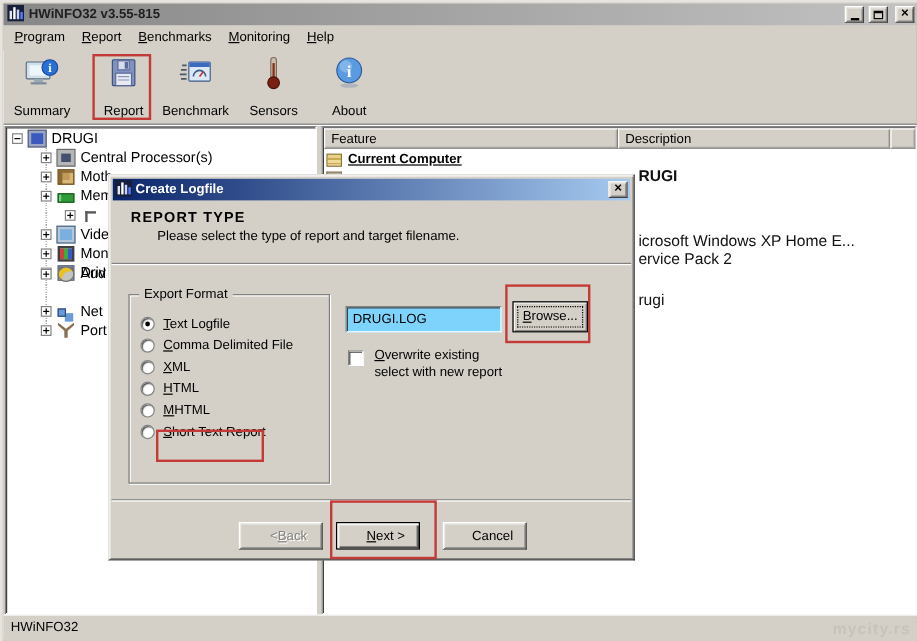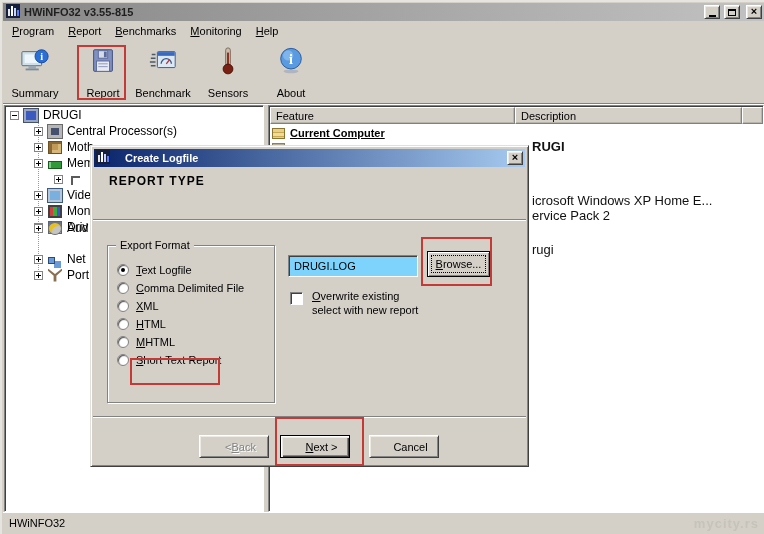--- a/index.html
+++ b/index.html
@@ -97,21 +97,21 @@
   .statusbar{position:absolute;left:1px;right:1px;top:511px;height:20px;background:var(--face,#d4d0c8);
     display:flex;align-items:center;padding:0 6px;box-shadow:0 -1px 0 #fff;}
   .watermark{margin-left:auto;color:#c6c3ba;font-size:13px;font-weight:bold;letter-spacing:1px;}
 
   
   .dialog{position:absolute;left:88px;top:143px;width:439px;height:322px;background:var(--face,#d4d0c8);
     border:1px solid;border-color:#e2e0db #404040 #404040 #e2e0db;
     box-shadow:inset 1px 1px 0 #fff,inset -1px -1px 0 #848484;z-index:10;}
   .dialog-titlebar{position:absolute;left:3px;top:3px;right:3px;height:18px;
     background:linear-gradient(90deg,var(--dialog-title-from,#0a246a),var(--dialog-title-to,#a6caf0));
-    display:flex;align-items:center;gap:15px;padding:0 2px;}
+    display:flex;align-items:center;gap:3px;padding:0 2px;}
   .dialog-title{flex:1;color:#fff;font-weight:bold;white-space:nowrap;}
   .dlg-heading{position:absolute;left:18px;top:28px;font-weight:bold;font-size:12px;letter-spacing:1px;}
   .dlg-sub{position:absolute;left:40px;top:45px;}
   .groove{position:absolute;left:2px;right:2px;height:2px;border-top:1px solid #828282;border-bottom:1px solid #fff;}
   .groove-1{top:73px;}
   .groove-2{top:270px;}
 
   .groupbox{position:absolute;left:16px;top:99px;width:168px;height:158px;
     border:1px solid #828282;box-shadow:inset 1px 1px 0 #fff,1px 1px 0 #fff;}
   .group-label{position:absolute;left:8px;top:-7px;background:var(--face,#d4d0c8);padding:0 4px;}
@@ -314,20 +314,21 @@
             <rect x="11" y="6" width="2" height="6" fill="#5a7aff"></rect>
           </svg>
       </span>
       <span class="dialog-title">Create Logfile</span>
       <span class="win-btn">
           <span class="glyph-close">×</span>
         </span>
     </div>
 
     <div class="dlg-heading">REPORT TYPE</div>
+    <div class="dlg-sub">Please select the type of report and target filename.</div>
     <div class="groove groove-1"></div>
 
     <div class="groupbox">
       <span class="group-label">Export Format</span>
       <div class="radio-row rr-0">
         <span class="radio checked"></span>
         <span><u>T</u>ext Logfile</span>
       </div>
       <div class="radio-row rr-1">
         <span class="radio"></span>

